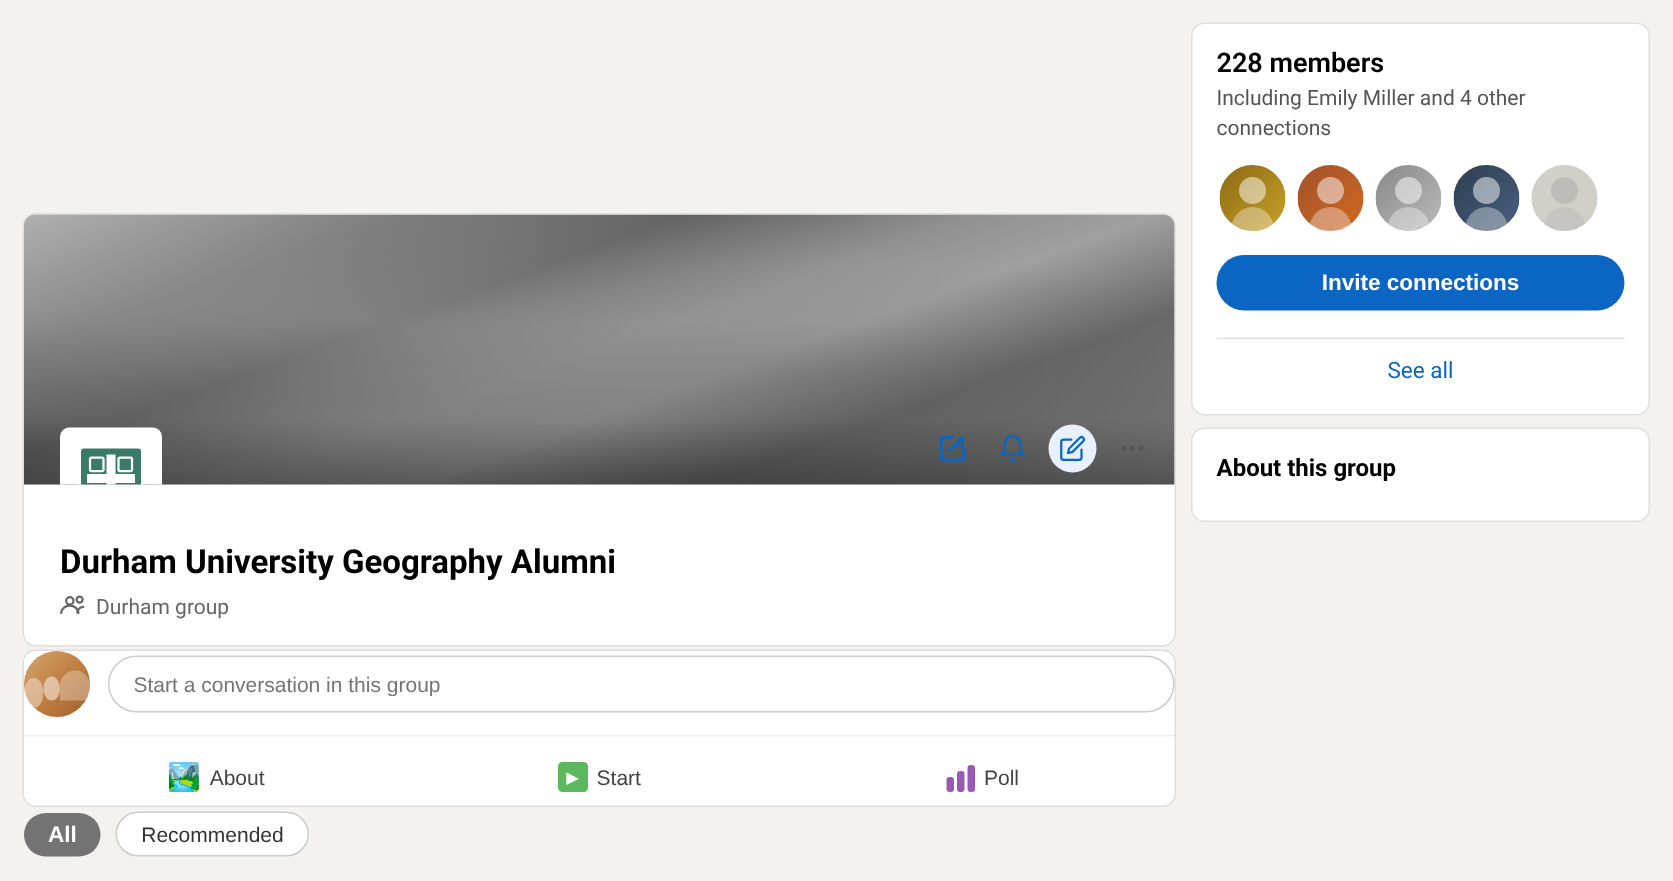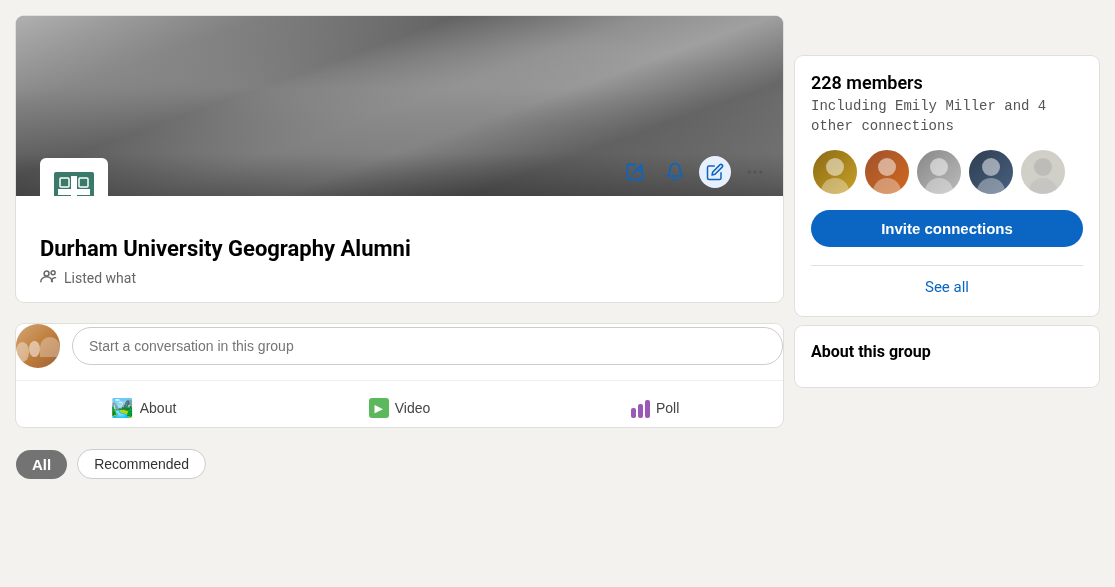--- a/index.html
+++ b/index.html
@@ -15,21 +15,22 @@
       display: flex;
       gap: 12px;
       max-width: 1083px;
       width: 100%;
     }
     
     .left-col {
       flex: 1;
       display: flex;
       flex-direction: column;
-      gap: 22px;
+      gap: 4px;
+      justify-content: flex-end;
     }
     .group-card {
       background: #fff;
       border-radius: 8px;
       overflow: hidden;
       box-shadow: 0 0 0 1px rgba(0,0,0,0.08);
     }
     .group-hero {
       width: 100%;
       height: 180px;
@@ -251,40 +252,38 @@
       cursor: pointer;
     }
 
     
     .right-col {
       width: 304px;
       flex-shrink: 0;
       display: flex;
       flex-direction: column;
       gap: 10px;
-      margin-top: 40px;
     }
     .right-card {
       background: #fff;
       border-radius: 8px;
       padding: 16px;
       box-shadow: 0 0 0 1px rgba(0,0,0,0.08);
     }
     .members-count {
       font-size: 18px;
       font-weight: 600;
       color: #000;
       margin-bottom: 4px;
     }
     .members-subtitle {
       font-size: 14px;
       color: #555;
       margin-bottom: 12px;
       line-height: 1.4;
-      font-family: Liberation Mono, monospace;
     }
     .member-avatars {
       display: flex;
       gap: 4px;
       margin-bottom: 14px;
     }
     .member-avatar {
       width: 48px;
       height: 48px;
       border-radius: 50%;
@@ -417,21 +416,21 @@
         <div class="group-type">
           <span class="group-type-icon">
             
             <svg width="18" height="14" viewBox="0 0 22 16" fill="none" stroke="#666" stroke-width="1.8" stroke-linecap="round">
               <circle cx="8" cy="5" r="3"></circle>
               <path d="M1 15c0-3.314 3.134-6 7-6s7 2.686 7 6"></path>
               <circle cx="16" cy="4" r="2.5"></circle>
               <path d="M14 14.5c.3-2.5 2.5-4.5 5-4.5"></path>
             </svg>
           </span>
-          <span>Listed what</span>
+          <span>Durham group</span>
         </div>
       </div>
     </div>
 
     <div class="post-card">
       <div class="post-input-row">
         <div class="user-avatar">
           <div class="user-avatar-img">
             <div style="width:16px;height:16px;border-radius:50%;background:rgba(255,255,255,0.5);margin-top:6px;"></div>
             <div style="width:30px;height:20px;border-radius:12px 12px 0 0;background:rgba(255,255,255,0.3);margin-top:2px;"></div>
@@ -439,21 +438,21 @@
         </div>
         <input class="post-input" type="text" readonly="" placeholder="Start a conversation in this group" style="">
       </div>
       <div class="post-media-row">
         <button class="media-btn">
           <span style="font-size:18px;">🏞️</span>
           <span>About</span>
         </button>
         <button class="media-btn">
           <span class="video-icon-wrap">▶</span>
-          <span>Video</span>
+          <span>Start</span>
         </button>
         <button class="media-btn">
           <span class="poll-icon-wrap">
             <div class="poll-bar" style="height:10px;"></div>
             <div class="poll-bar" style="height:14px;"></div>
             <div class="poll-bar" style="height:18px;"></div>
           </span>
           <span>Poll</span>
         </button>
       </div>

